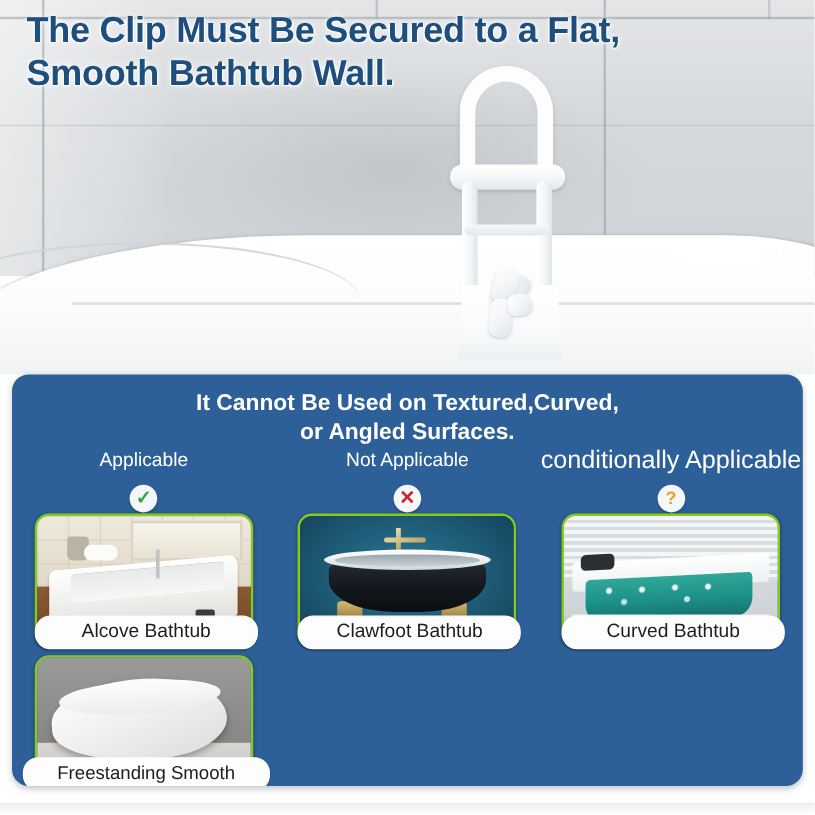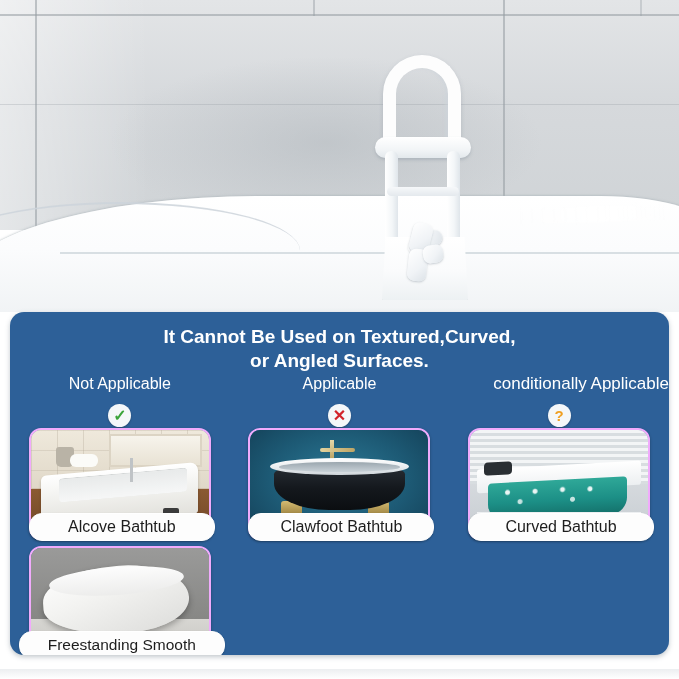--- a/index.html
+++ b/index.html
@@ -203,21 +203,21 @@
     display: flex;
   }
   .col-header {
     flex: 1 1 0;
     text-align: center;
     color: #ffffff;
     font-size: 16px;
     line-height: 20px;
     font-weight: 400;
   }
-  .col-header.c3 { font-size: 17px; text-align: right; }
+  .col-header.c3 { font-size: 21px; }
 
   
   .badges {
     position: absolute;
     left: 0; top: 92px;
     width: 659px;
     display: flex;
   }
   .badge-cell { flex: 1 1 0; display: flex; justify-content: center; }
   .badge {
@@ -249,21 +249,21 @@
     height: 118px;
     display: flex;
     justify-content: center;
     align-items: flex-start;
   }
 
   .card {
     position: relative;
     width: 182px;
     height: 112px;
-    border: 2px solid #f0abfc;
+    border: 2px solid #84cc16;
     border-radius: 12px;
     overflow: visible;
     box-shadow: 0 1px 3px rgba(0,0,0,0.30);
   }
   .card-photo {
     position: absolute;
     left: 0; top: 0;
     width: 100%; height: 100%;
     border-radius: 10px;
     overflow: hidden;
@@ -532,29 +532,31 @@
       <div class="clip-base"></div>
       <div class="clip-knob">
         <div class="clip-knob-wing wing-a"></div>
         <div class="clip-knob-wing wing-b"></div>
         <div class="clip-knob-wing wing-c"></div>
         <div class="clip-knob-wing wing-d"></div>
       </div>
     </div>
   </div>
 
+  <div class="title">The Clip Must Be Secured to a Flat,
+Smooth Bathtub Wall.</div>
 
   <div class="panel">
 
     <div class="panel-heading">It Cannot Be Used on Textured,Curved,
 or Angled Surfaces.</div>
 
     <div class="col-headers">
+      <div class="col-header c1">Applicable</div>
       <div class="col-header c2">Not Applicable</div>
-      <div class="col-header c1">Applicable</div>
       <div class="col-header c3">conditionally Applicable</div>
     </div>
 
     <div class="badges">
       <div class="badge-cell">
         <div class="badge ok">✓</div>
       </div>
       <div class="badge-cell">
         <div class="badge no">✕</div>
       </div>

